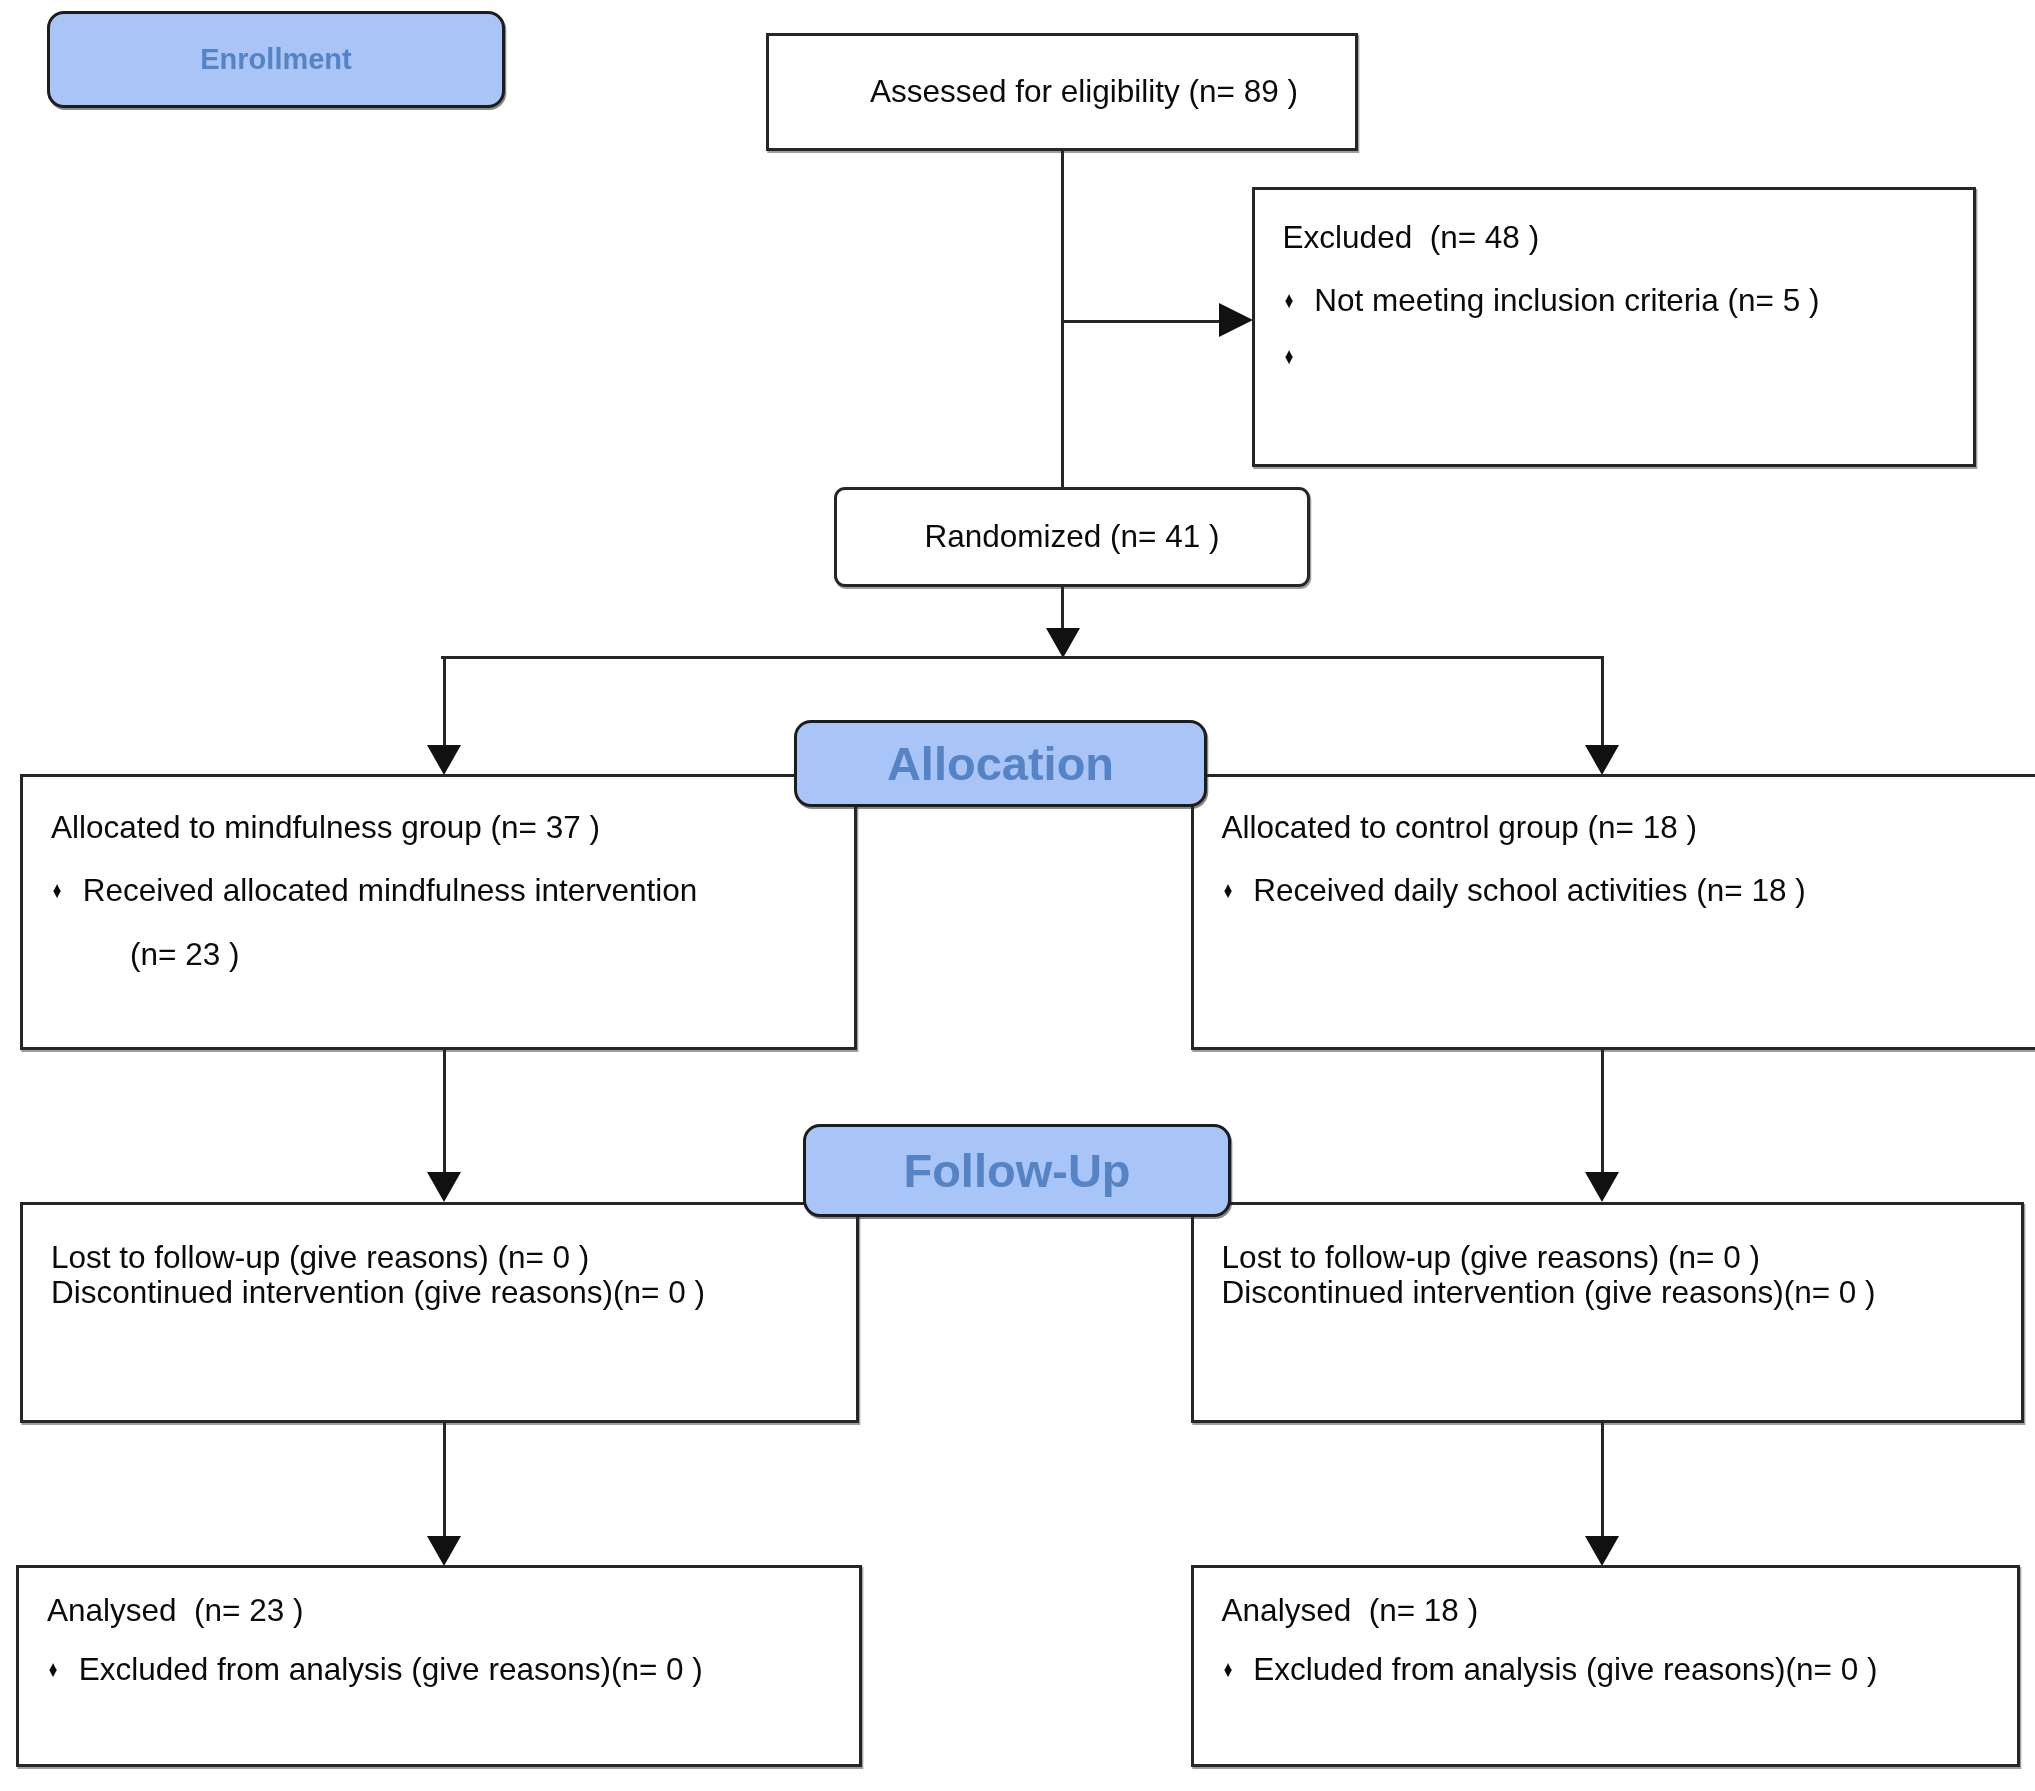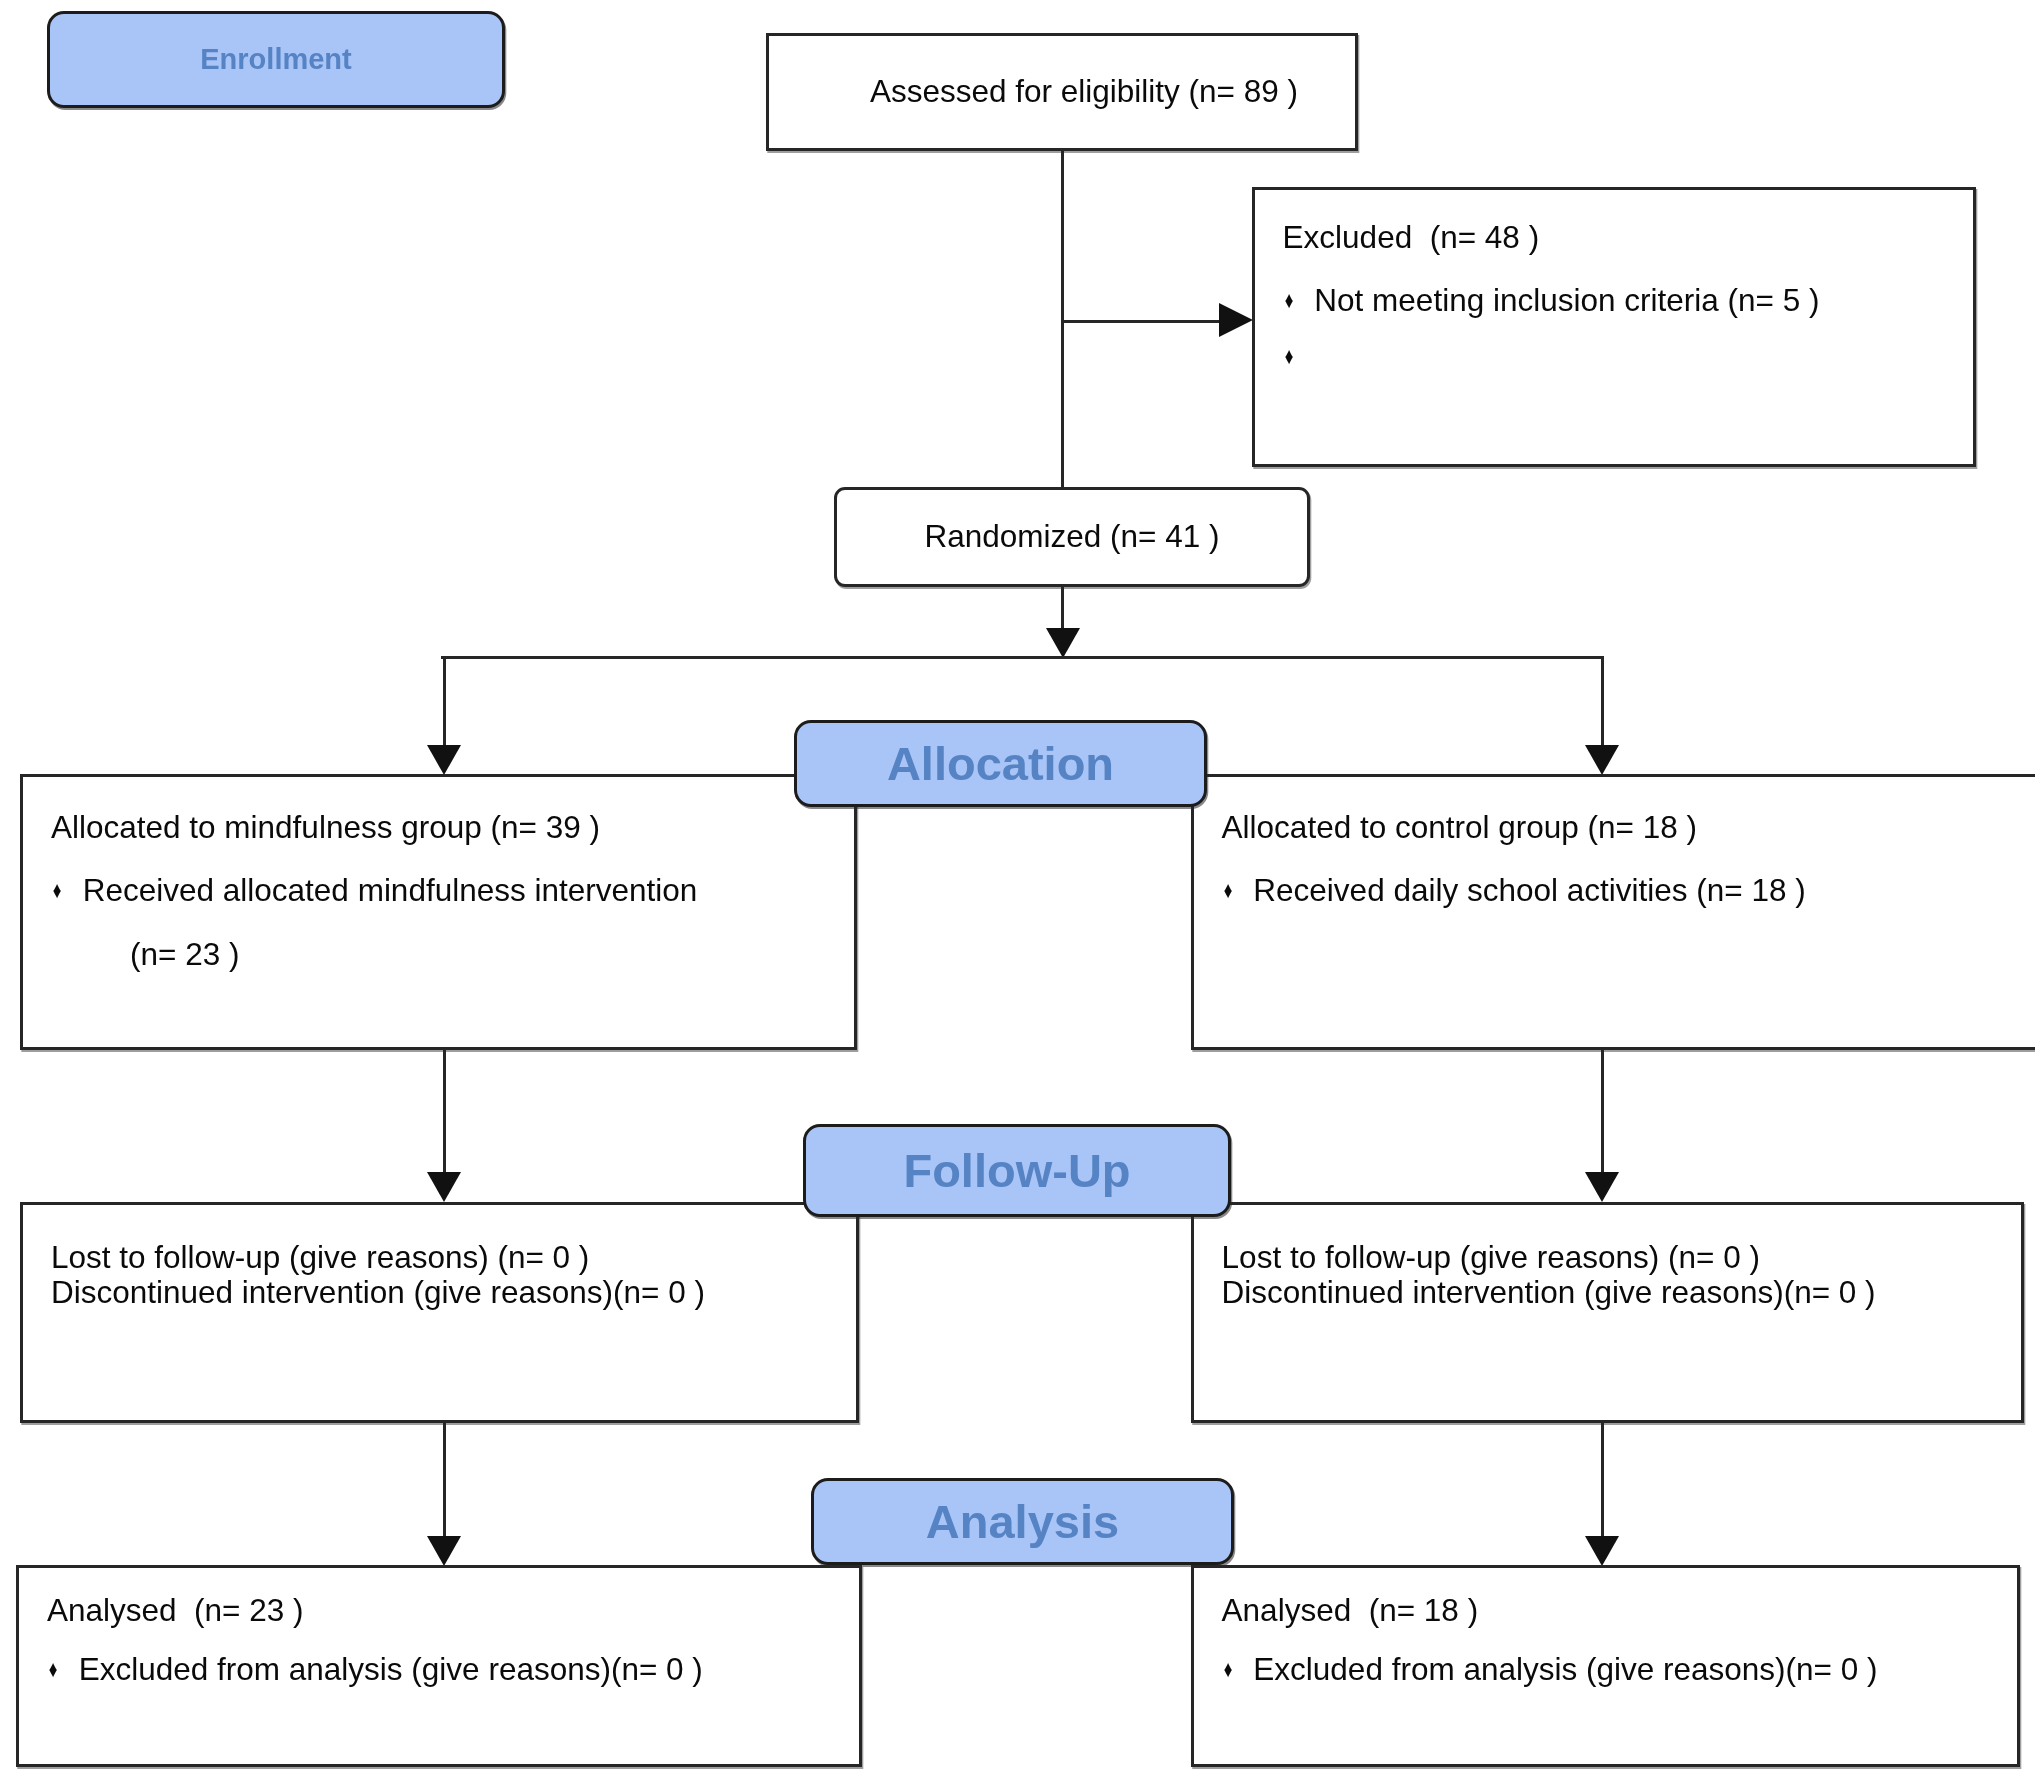--- a/index.html
+++ b/index.html
@@ -118,23 +118,20 @@
 
   <div class="pill" id="pill-enrollment">
     <span>Enrollment</span>
   </div>
   <div class="pill" id="pill-followup">
     <span>Follow-Up</span>
   </div>
   <div class="pill" id="pill-allocation">
     <span>Allocation</span>
   </div>
-  <div class="pill" id="pill-analysis">
-    <span>Analysis</span>
-  </div>
 
   <div class="rbox center-box" id="box-assessed">
     <span class="txt">Assessed for eligibility (n= 89 )</span>
   </div>
 
   <div class="rbox" id="box-excluded">
     <div class="txt line1">Excluded  (n= 48 )</div>
     <div class="bullet-row">
       <span class="diamond">♦</span>
       <span class="txt">Not meeting inclusion criteria (n= 5 )</span>
@@ -142,21 +139,21 @@
     <div class="bullet-row">
       <span class="diamond">♦</span>
     </div>
   </div>
 
   <div class="rbox center-box" id="box-randomized">
     <span class="txt">Randomized (n= 41 )</span>
   </div>
 
   <div class="rbox" id="box-alloc-left">
-    <div class="txt line1">Allocated to mindfulness group (n= 39 )</div>
+    <div class="txt line1">Allocated to mindfulness group (n= 37 )</div>
     <div class="bullet-row" style="margin-bottom:0;">
       <span class="diamond">♦</span>
       <span class="txt">Received allocated mindfulness intervention</span>
     </div>
     <div class="txt indent-cont">(n= 23 )</div>
   </div>
 
   <div class="rbox" id="box-alloc-right">
     <div class="txt line1">Allocated to control group (n= 18 )</div>
     <div class="bullet-row">

